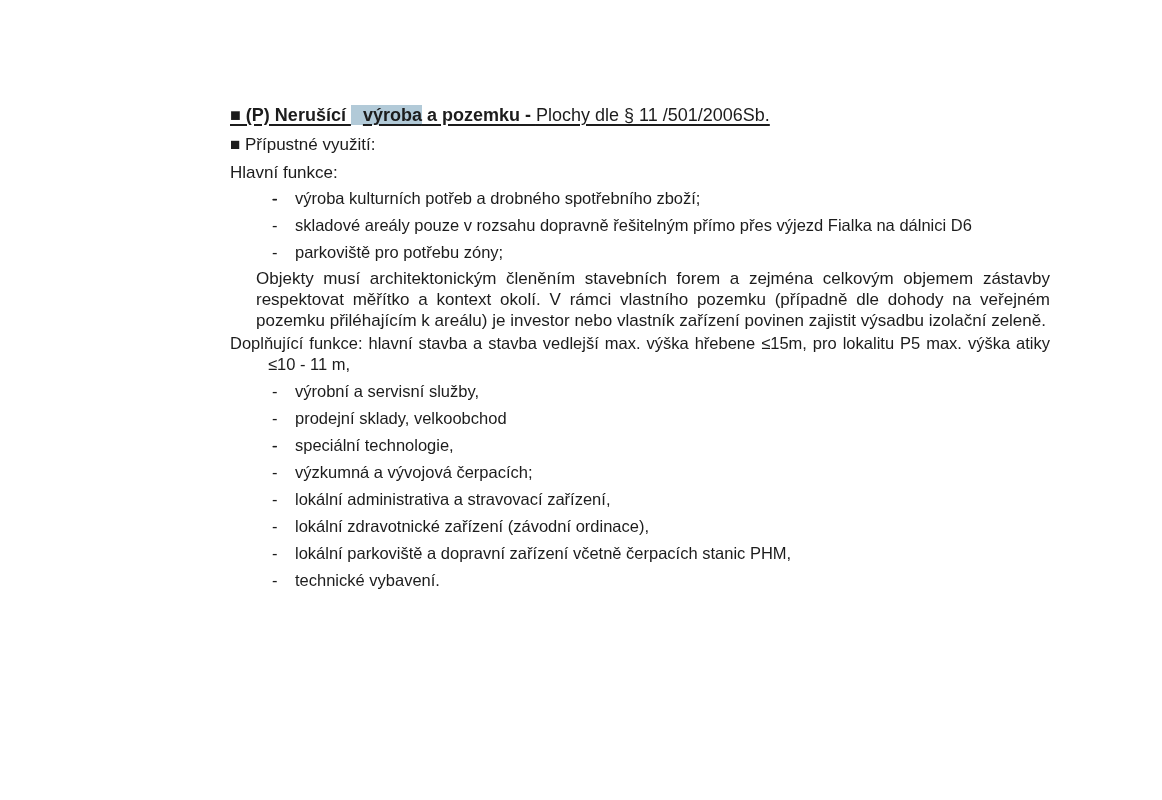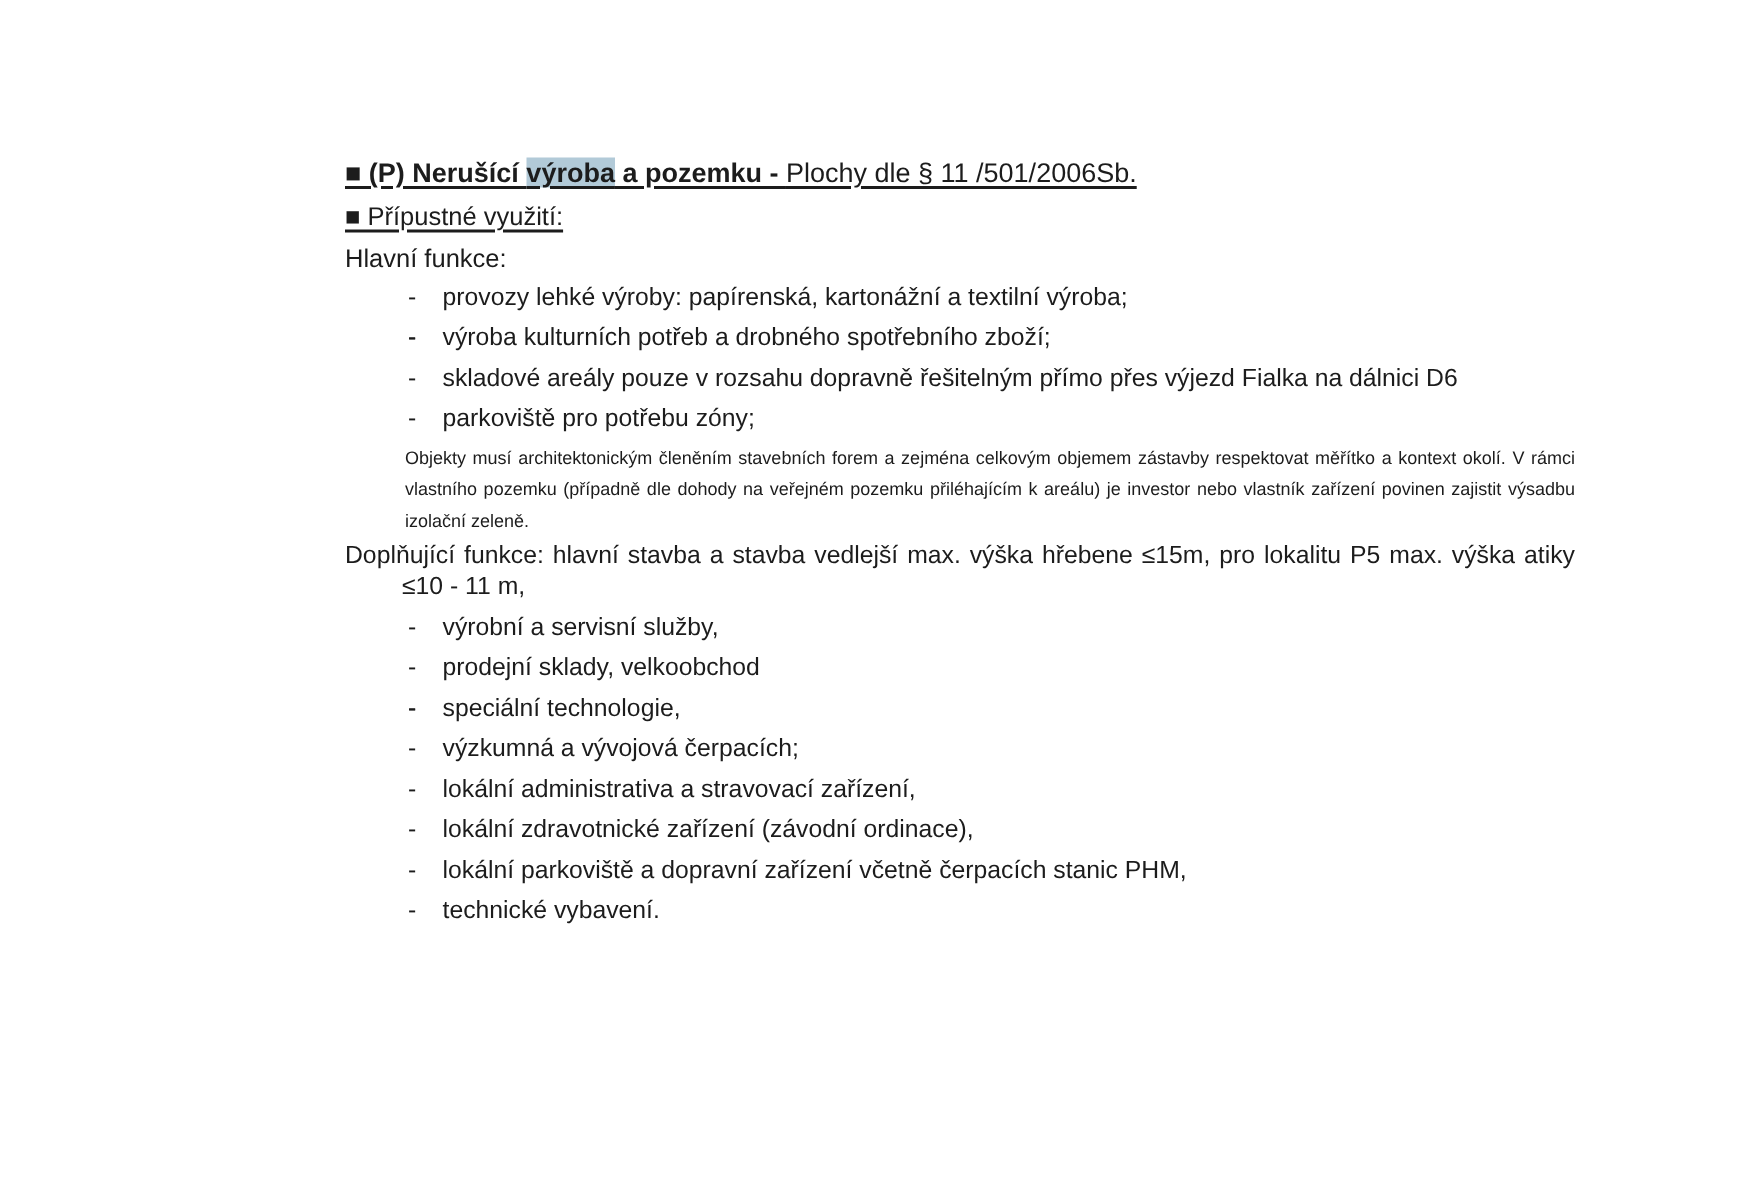--- a/index.html
+++ b/index.html
@@ -33,25 +33,24 @@
   .h1 {
     font-size: 18px;
     line-height: 23px;
     text-decoration: underline;
     text-underline-offset: 3px;
     text-decoration-thickness: 1.5px;
     margin-bottom: 7px;
     white-space: nowrap;
   }
   .h1 .bold { font-weight: bold; }
-  .h1 .hl { background: var(--highlight-color); }
+  .h1 .hl { background: var(--highlight-color); padding-left: 12px; }
   .h2 {
     font-size: 17px;
     line-height: 22px;
-    text-decoration: underline;
     text-underline-offset: 3px;
     text-decoration-thickness: 1.5px;
     margin-bottom: 6px;
   }
   .label {
     font-size: 17px;
     line-height: 22px;
     margin-bottom: 1px;
   }
   ul.dash-list {
@@ -62,23 +61,23 @@
     position: relative;
     line-height: 27px;
     padding-left: 65px;
   }
   ul.dash-list li .dash {
     position: absolute;
     left: 42px;
     top: 0;
   }
   .para-indent {
-    font-size: 12px;
+    font-size: 17px;
     line-height: 21px;
-    margin-left: 40px;
+    margin-left: 26px;
     text-align: justify;
     margin-top: 2px;
     margin-bottom: 2px;
   }
   .para-hanging {
     font-size: 16.5px;
     line-height: 21px;
     padding-left: 38px;
     text-indent: -38px;
     text-align: justify;
@@ -97,21 +96,20 @@
     </div>
 
     <div class="h2">■ Přípustné využití:</div>
 
     <div class="label">Hlavní funkce:</div>
 
     <ul class="dash-list">
 
         <li>
           <span class="dash">-</span>
-          <span>provozy lehké výroby: papírenská, kartonážní a textilní výroba;</span>
         </li>
 
         <li>
           <span class="dash">-</span>
         </li>
 
         <li>
           <span class="dash">-</span>
           <span>výroba kulturních potřeb a drobného spotřebního zboží;</span>
         </li>

